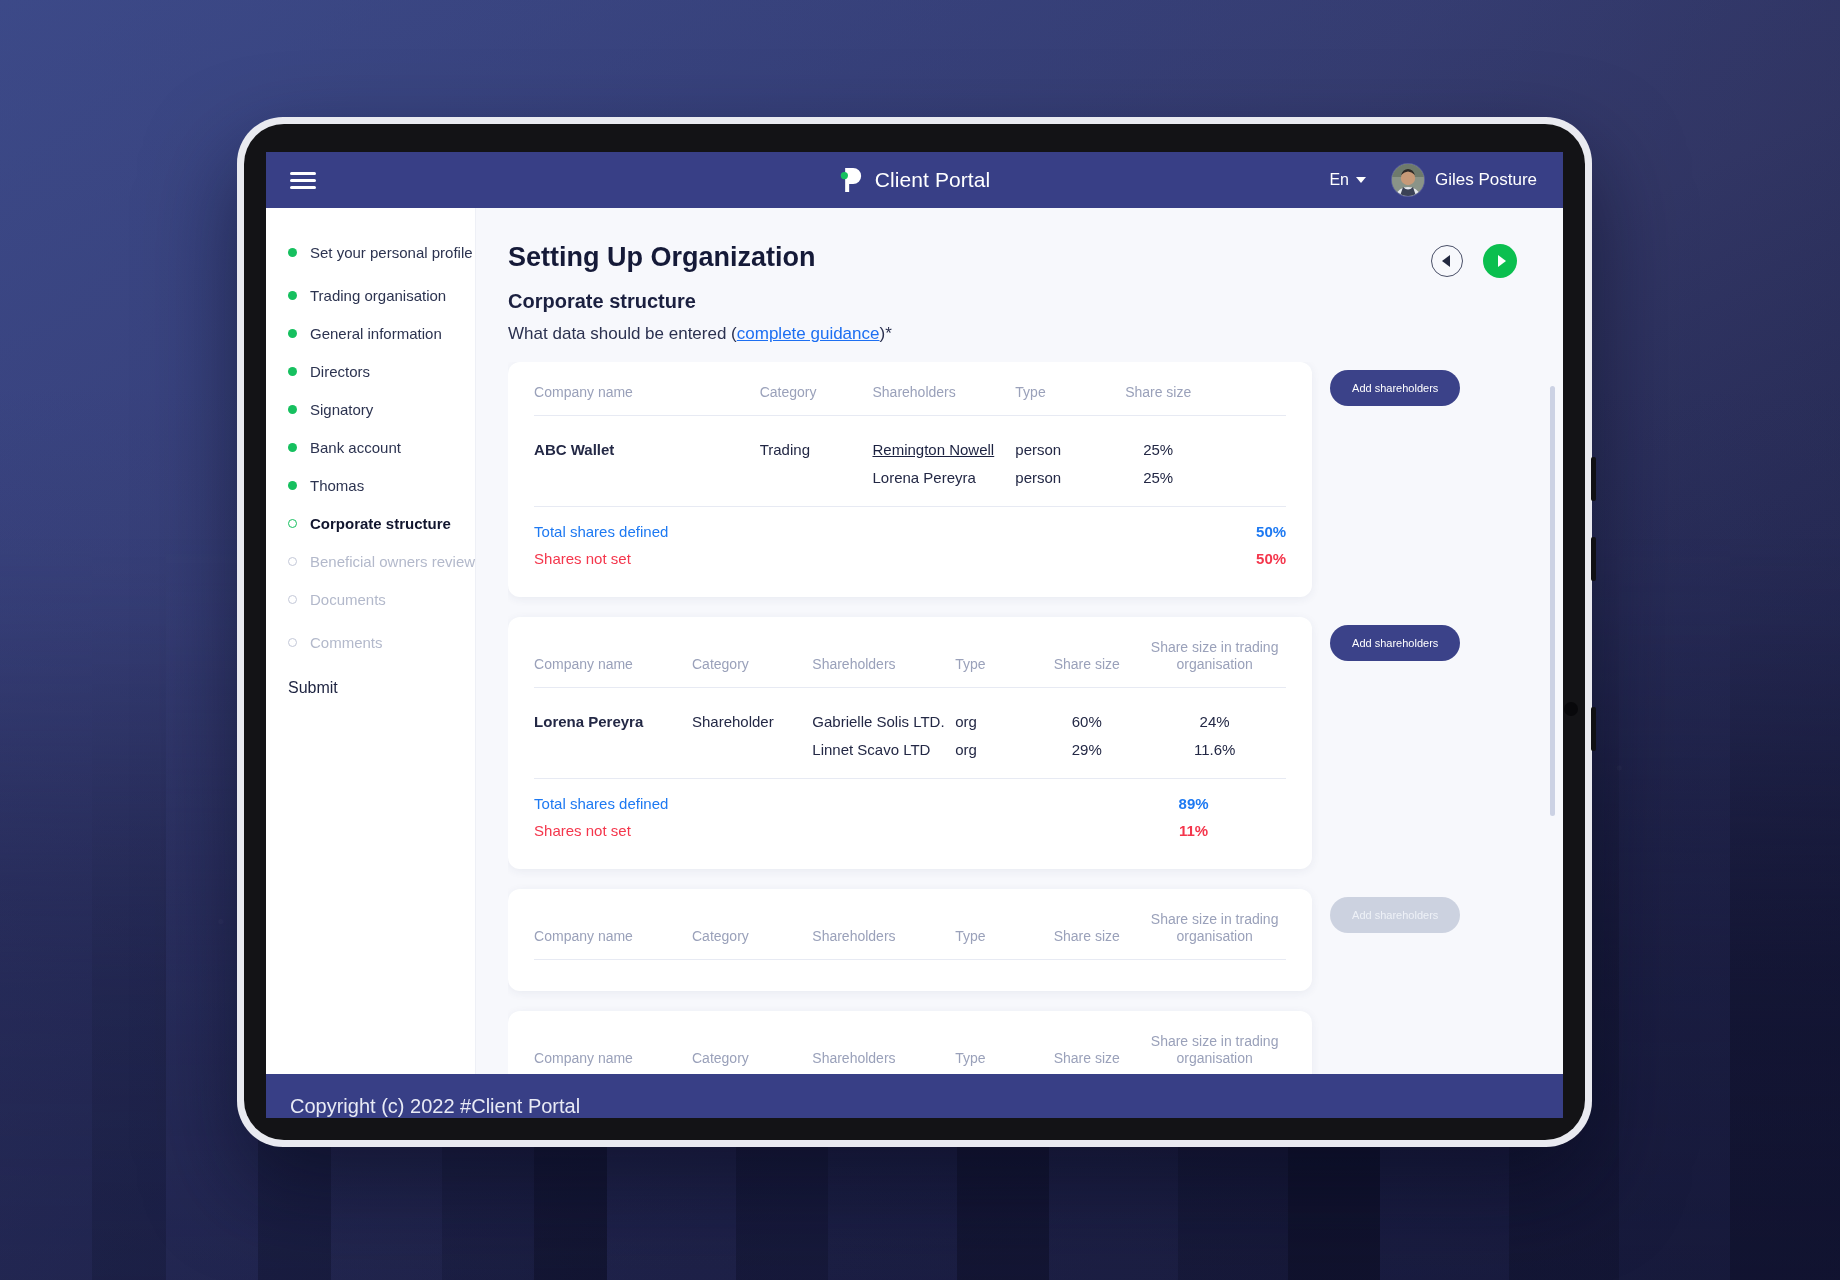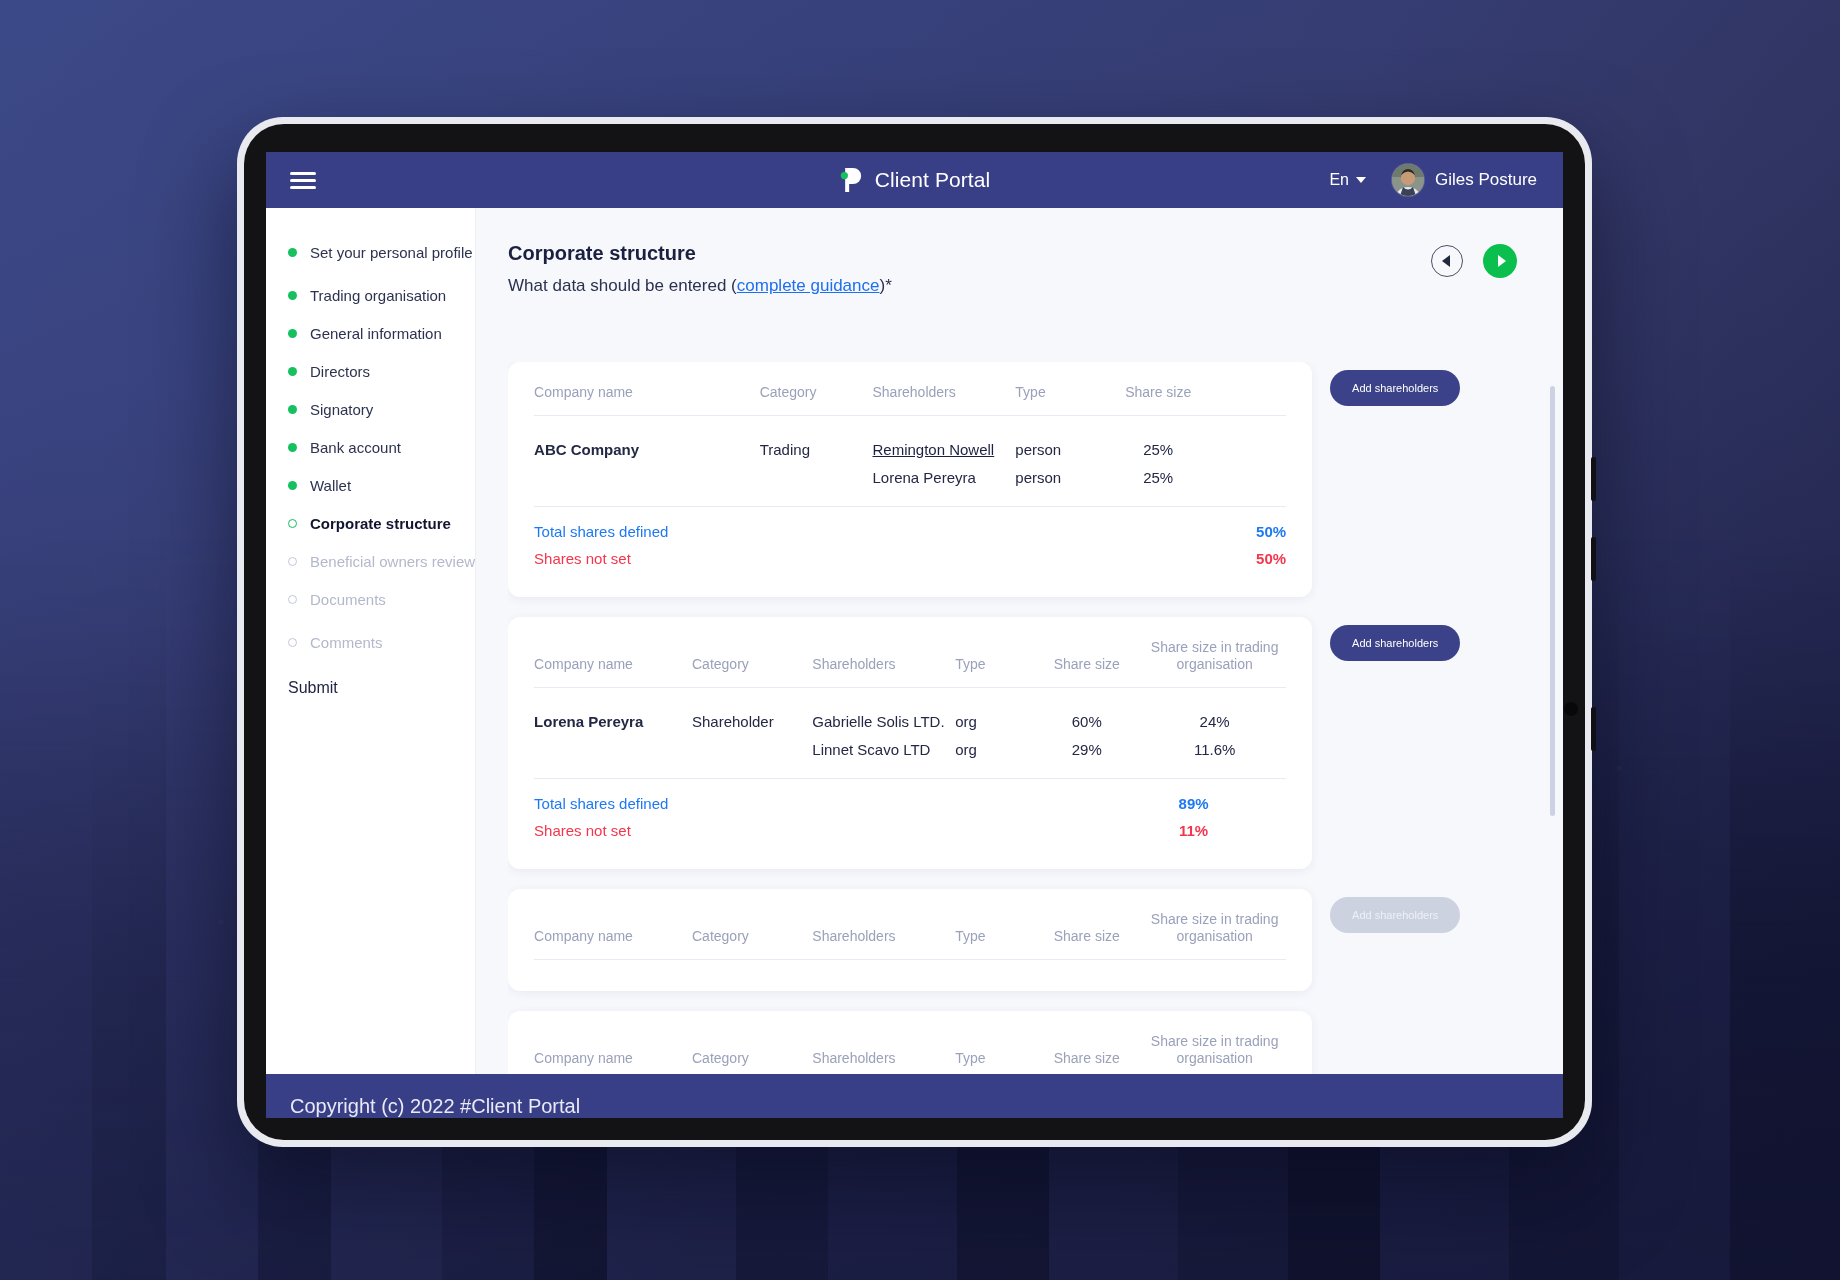--- a/index.html
+++ b/index.html
@@ -520,21 +520,21 @@
           <div class="nav-item">
             <span class="dot filled"></span>
             <span>Signatory</span>
           </div>
           <div class="nav-item">
             <span class="dot filled"></span>
             <span>Bank account</span>
           </div>
           <div class="nav-item">
             <span class="dot filled"></span>
-            <span>Wallet</span>
+            <span>Thomas</span>
           </div>
           <div class="nav-item active">
             <span class="dot ring-active"></span>
             <span>Corporate structure</span>
           </div>
           <div class="nav-item muted">
             <span class="dot ring-muted"></span>
             <span>Beneficial owners review</span>
           </div>
           <div class="nav-item muted gap-after">
@@ -542,20 +542,21 @@
             <span>Documents</span>
           </div>
           <div class="nav-item muted">
             <span class="dot ring-muted"></span>
             <span>Comments</span>
           </div>
           <div class="nav-submit">Submit</div>
         </nav>
 
         <main class="content">
+          <h1 class="page-title">Setting Up Organization</h1>
           <h2 class="section-title">Corporate structure</h2>
           <p class="hint">
             <span>What data should be entered (</span><a href="#">complete guidance</a><span>)*</span>
           </p>
 
           <div class="nav-arrows">
             <div class="arrow-btn prev">
               <span class="tri-left"></span>
             </div>
             <div class="arrow-btn next">
@@ -584,21 +585,21 @@
                       <th>Type</th>
                       <th class="th-num">Share size</th>
                       <th></th>
                     </tr>
                   </thead>
                   <tbody>
                     <tr class="hdr-sep">
                         <td colspan="6"></td>
                       </tr>
                     <tr class="first-row">
-                      <td class="company-cell">ABC Company</td>
+                      <td class="company-cell">ABC Wallet</td>
                       <td>Trading</td>
                       <td><span class="shareholder-link">Remington Nowell</span></td>
                       <td>person</td>
                       <td class="num">25%</td>
                       <td></td>
                     </tr>
                     <tr>
                       <td></td>
                       <td></td>
                       <td>Lorena Pereyra</td>

